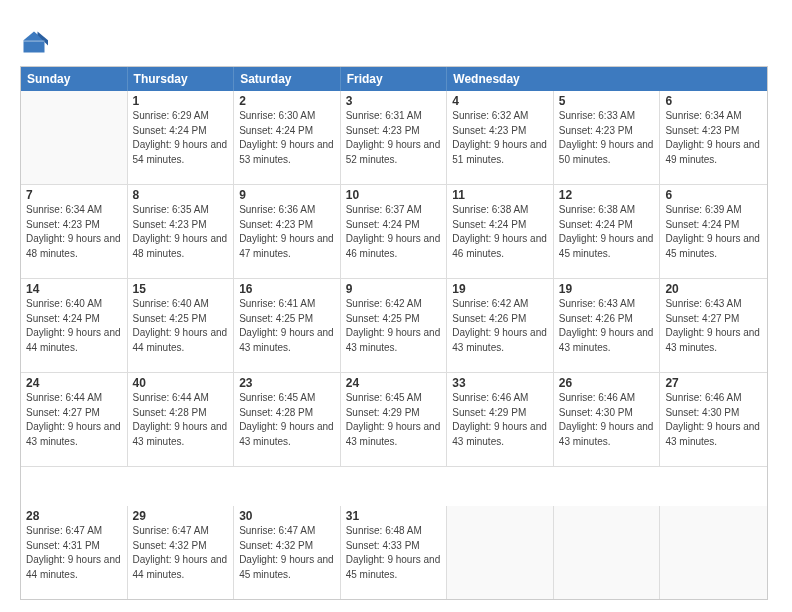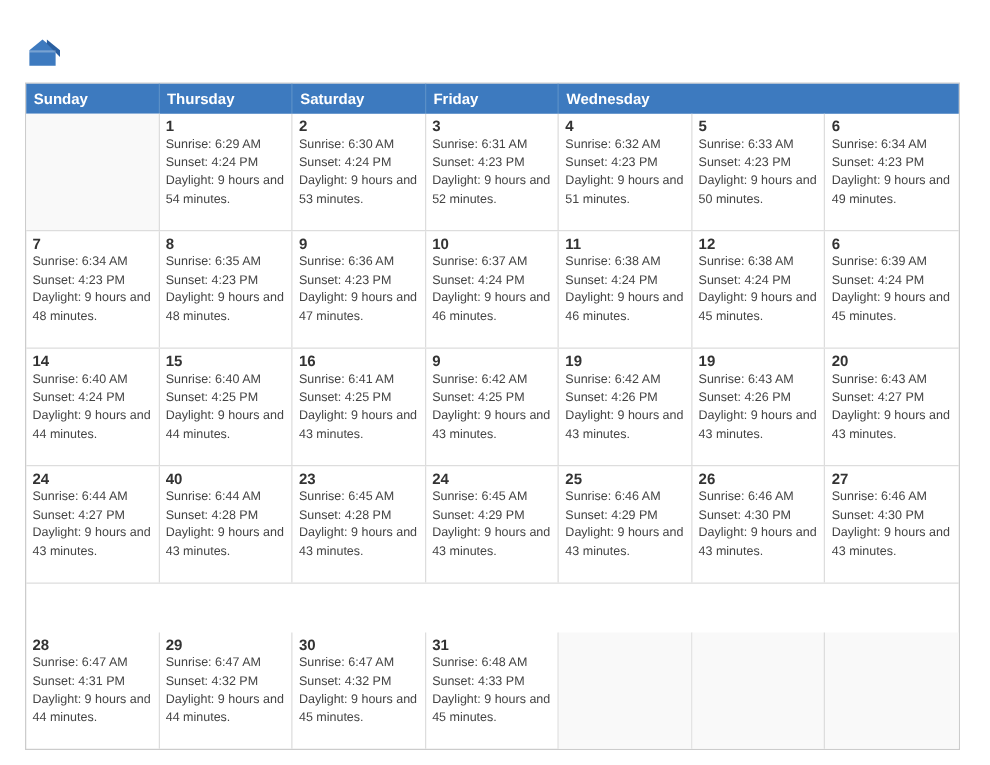--- a/index.html
+++ b/index.html
@@ -235,21 +235,21 @@
           </div>
           <div class="cal-cell">
             <div class="day-num">23</div>
             <div class="sun-info">Sunrise: 6:45 AM<br>Sunset: 4:28 PM<br>Daylight: 9 hours and 43 minutes.</div>
           </div>
           <div class="cal-cell">
             <div class="day-num">24</div>
             <div class="sun-info">Sunrise: 6:45 AM<br>Sunset: 4:29 PM<br>Daylight: 9 hours and 43 minutes.</div>
           </div>
           <div class="cal-cell">
-            <div class="day-num">25</div>
+            <div class="day-num">33</div>
             <div class="sun-info">Sunrise: 6:46 AM<br>Sunset: 4:29 PM<br>Daylight: 9 hours and 43 minutes.</div>
           </div>
           <div class="cal-cell">
             <div class="day-num">26</div>
             <div class="sun-info">Sunrise: 6:46 AM<br>Sunset: 4:30 PM<br>Daylight: 9 hours and 43 minutes.</div>
           </div>
           <div class="cal-cell">
             <div class="day-num">27</div>
             <div class="sun-info">Sunrise: 6:46 AM<br>Sunset: 4:30 PM<br>Daylight: 9 hours and 43 minutes.</div>
           </div>

